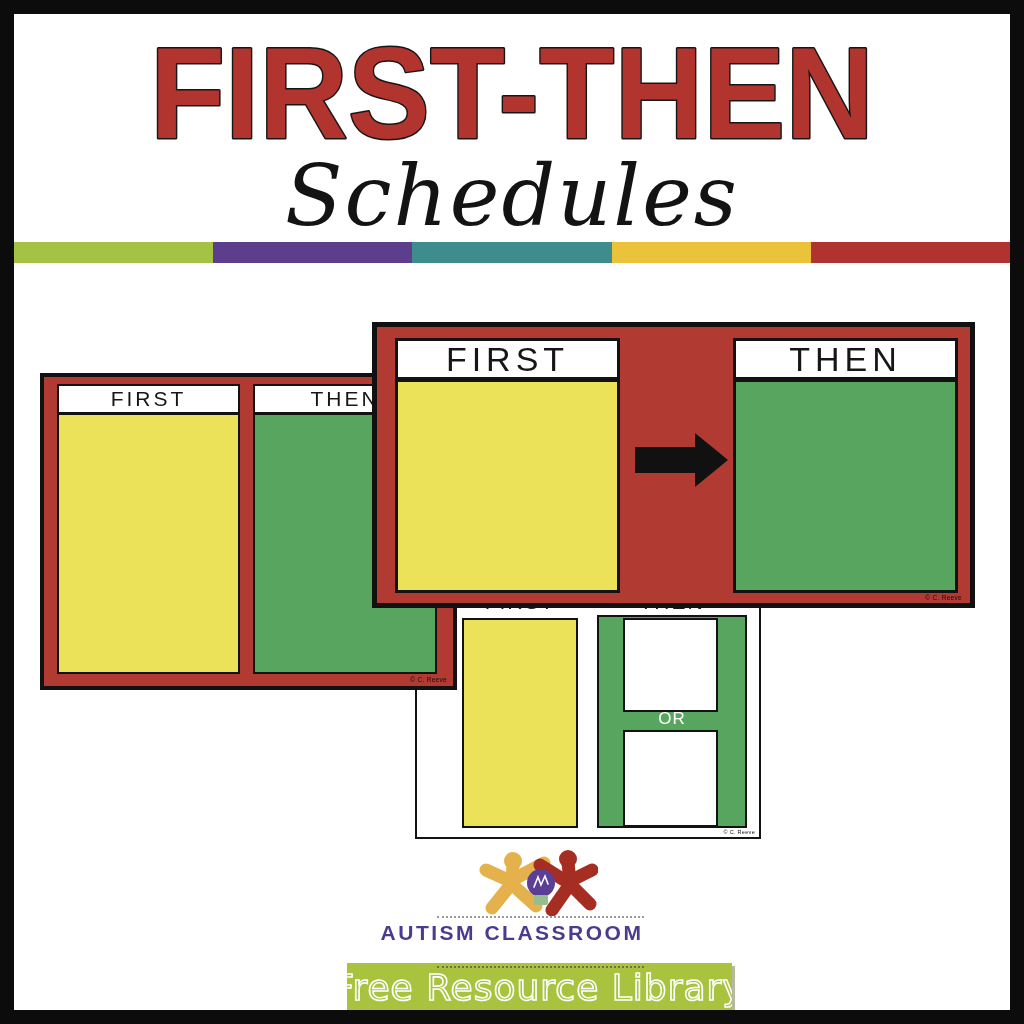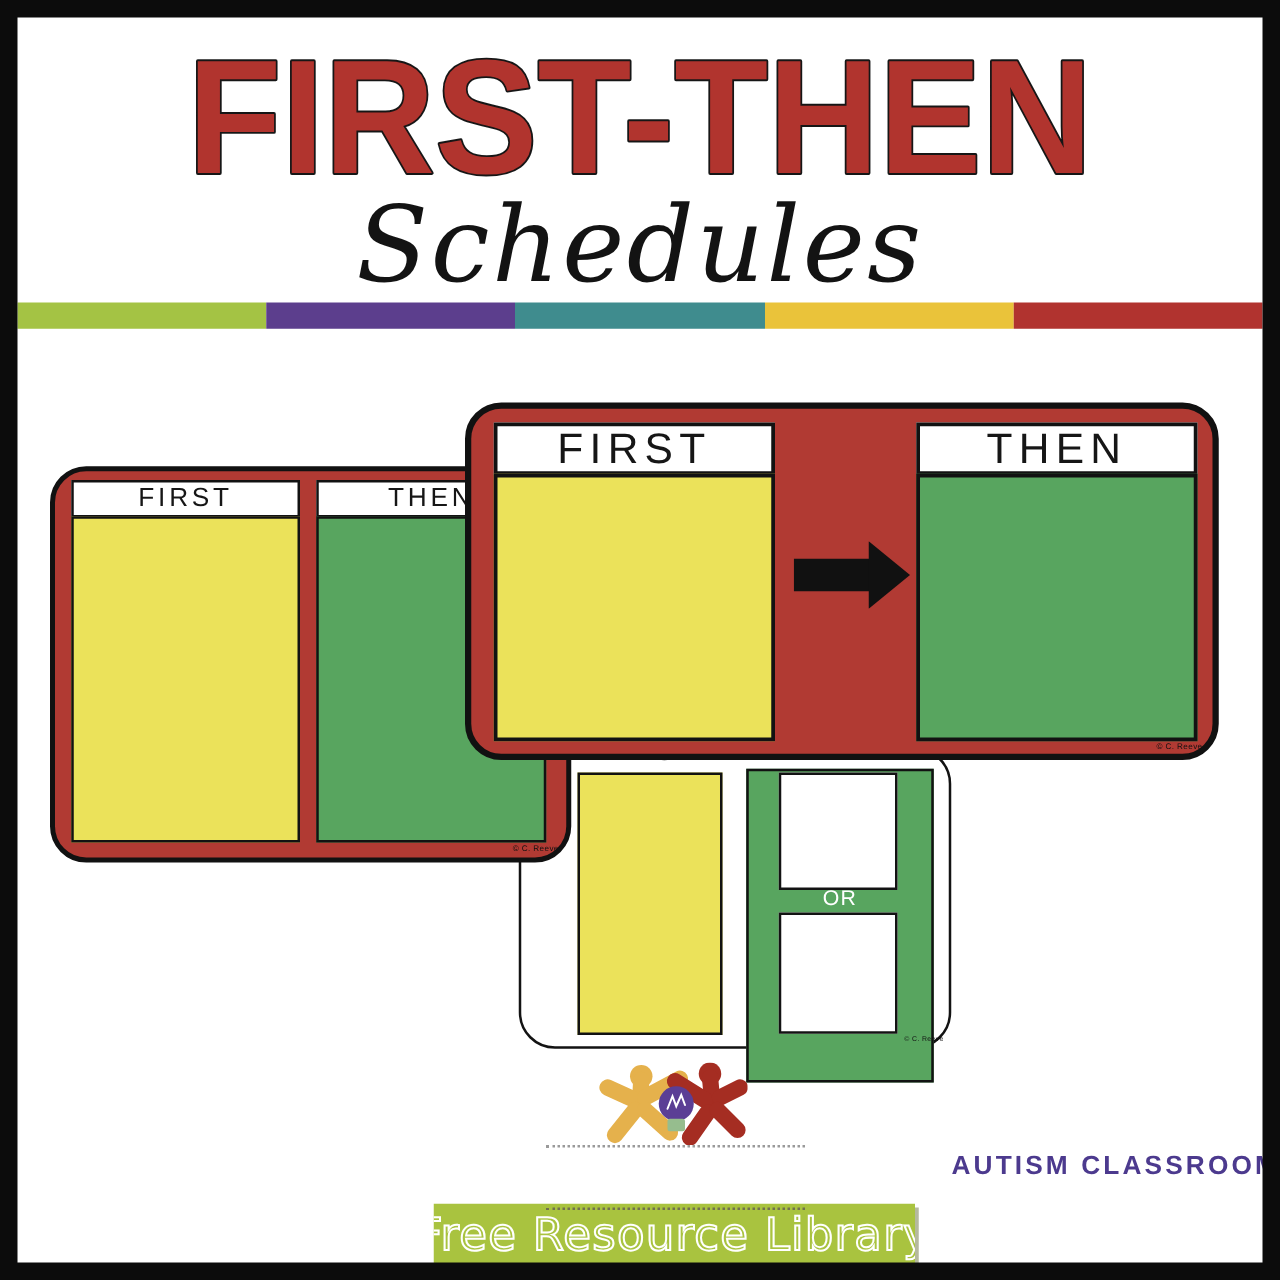--- a/index.html
+++ b/index.html
@@ -21,21 +21,21 @@
     position:absolute;left:0;top:146px;width:1024px;height:110px;z-index:2;
     text-align:center;font-family:"DejaVu Serif",serif;font-style:italic;
     font-size:84px;line-height:100px;color:#131313;letter-spacing:2px;
   }
 
   
   .stripe{position:absolute;left:14px;top:242px;width:996px;height:21px;display:flex;z-index:1;}
   .stripe-seg{flex:1;height:100%;}
 
   
-  .sched-card{position:absolute;box-sizing:border-box;background:var(--card-red);border-radius:29px;}
+  .sched-card{position:absolute;box-sizing:border-box;background:var(--card-red);}
   .hdr{
     position:absolute;box-sizing:border-box;background:#ffffff;border:2px solid #121212;
     display:flex;align-items:center;justify-content:center;
     color:#161616;font-family:"Liberation Sans",sans-serif;
   }
   .panel{position:absolute;box-sizing:border-box;border:2px solid #121212;}
   .yellow{background:var(--panel-yellow);}
   .green{background:var(--panel-green);}
   .copyright{
     position:absolute;color:#111;font-size:6.5px;letter-spacing:.3px;
@@ -64,21 +64,21 @@
 
   
   #card-bottom{left:415px;top:598px;width:346px;height:241px;border:2px solid #131313;background:#ffffff;z-index:1;}
   .mini-hdr{
     position:absolute;top:-10px;height:24px;display:flex;align-items:center;justify-content:center;
     font-size:21px;letter-spacing:2px;color:#161616;background:transparent;
   }
   #card-bottom .mh1{left:43px;width:120px;}
   #card-bottom .mh2{left:180px;width:150px;}
   #card-bottom .yellow-panel{left:45px;top:18px;width:116px;height:210px;}
-  #card-bottom .green-panel{left:180px;top:15px;width:150px;height:251px;}
+  #card-bottom .green-panel{left:180px;top:15px;width:150px;height:213px;}
   .slot{position:absolute;left:24px;width:95px;box-sizing:border-box;background:#fff;border:2px solid #131313;}
   .slot1{top:1px;height:94px;}
   .slot2{top:113px;height:97px;}
   .or-label{
     position:absolute;left:0;top:91px;width:100%;height:22px;text-align:center;
     color:#ffffff;font-size:17px;letter-spacing:1px;line-height:22px;
   }
   #card-bottom .copyright{right:4px;bottom:2px;font-size:5.5px;}
 
   
@@ -88,21 +88,21 @@
   .fig-red{stroke:var(--figure-red);}
   .fig-head-yellow{fill:var(--figure-yellow);}
   .fig-head-red{fill:var(--figure-red);}
   .bulb-glass{fill:var(--bulb-purple);}
   .bulb-base{fill:var(--bulb-base);}
   .bulb-filament{fill:none;stroke:#ffffff;stroke-width:1.6;stroke-linecap:round;}
   .dotted-divider{position:absolute;border-top:2px dotted #9a9a9a;height:0;}
   #dot1{left:437px;top:916px;width:207px;z-index:2;}
   #dot2{left:437px;top:966px;width:207px;z-index:5;border-top-color:#70704f;}
   .brand{
-    position:absolute;left:0;top:921px;width:1024px;text-align:right;z-index:2;
+    position:absolute;left:0;top:921px;width:1024px;text-align:center;z-index:2;
     color:var(--logo-purple);font-weight:bold;font-size:21px;letter-spacing:2.5px;
   }
   .tagline{
     position:absolute;left:0;top:944px;width:1024px;text-align:center;z-index:2;
     color:var(--logo-green);font-size:17px;letter-spacing:3px;
   }
 
   
   .banner{
     position:absolute;left:347px;top:963px;width:385px;height:50px;z-index:4;

